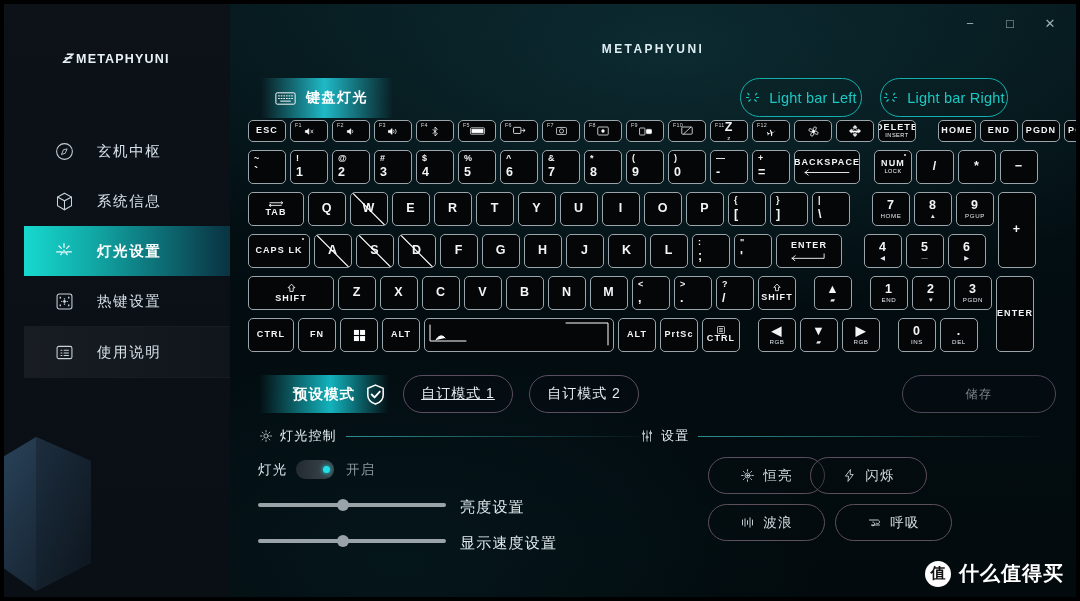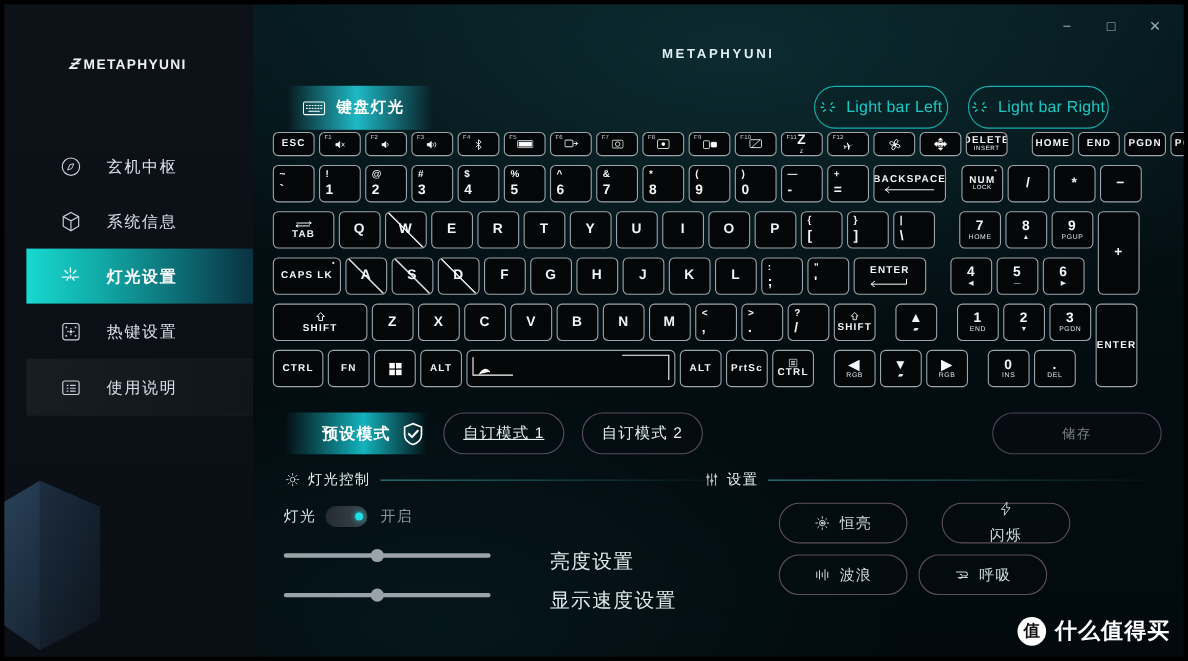--- a/index.html
+++ b/index.html
@@ -165,33 +165,33 @@
     position:absolute; right:4px; top:6px; width:7px;height:7px;border-radius:50%;
     background:#22e0e8; box-shadow:0 0 5px #22e0e8;
   }
   #onLabel{ left:116px; top:457px; color:#8d989d; }
 
   .slider{ position:absolute; left:28px; height:14px; width:188px; cursor:pointer; }
   .slider .track{ position:absolute; left:0; top:5px; width:188px; height:4px; border-radius:2px; background:#9aa3a8; }
   .slider .thumb{ position:absolute; top:1px; width:12px;height:12px;border-radius:50%;background:#9aa3a8; }
   #sl1{ top:494px; }
   #sl2{ top:530px; }
-  .slLabel{ position:absolute; color:#e3ebee; font-size:18px; letter-spacing:1.2px;margin-left:40px; }
+  .slLabel{ position:absolute; color:#e3ebee; font-size:15px; letter-spacing:1.2px; }
   #sl1lab{ left:230px; top:494px; }
   #sl2lab{ left:230px; top:530px; }
 
   
   .eff{
     position:absolute; width:117px; height:37px; border:1px solid #5e4f5e; border-radius:19px;
     display:flex; align-items:center; justify-content:center; gap:8px;
     color:#d5dee2; font-size:13.5px; letter-spacing:1.2px; cursor:pointer;
     background:rgba(8,14,18,.3);
   }
   #e0{ left:478px; top:453px; }
-  #e1{ left:626px; top:453px;flex-direction:column; }
+  #e1{ left:580px; top:453px; }
   #e2{ left:478px; top:500px; }
   #e3{ left:605px; top:500px; }
   .eff .ei{ width:15px;height:15px; display:flex;align-items:center;justify-content:center;color:#cdd7db; }
 
   
   .wm{
     position:absolute; right:12px; bottom:10px; display:flex; align-items:center; gap:8px;
   }
   .wm .circ{
     width:26px;height:26px;border-radius:50%;background:#fff;color:#111;

